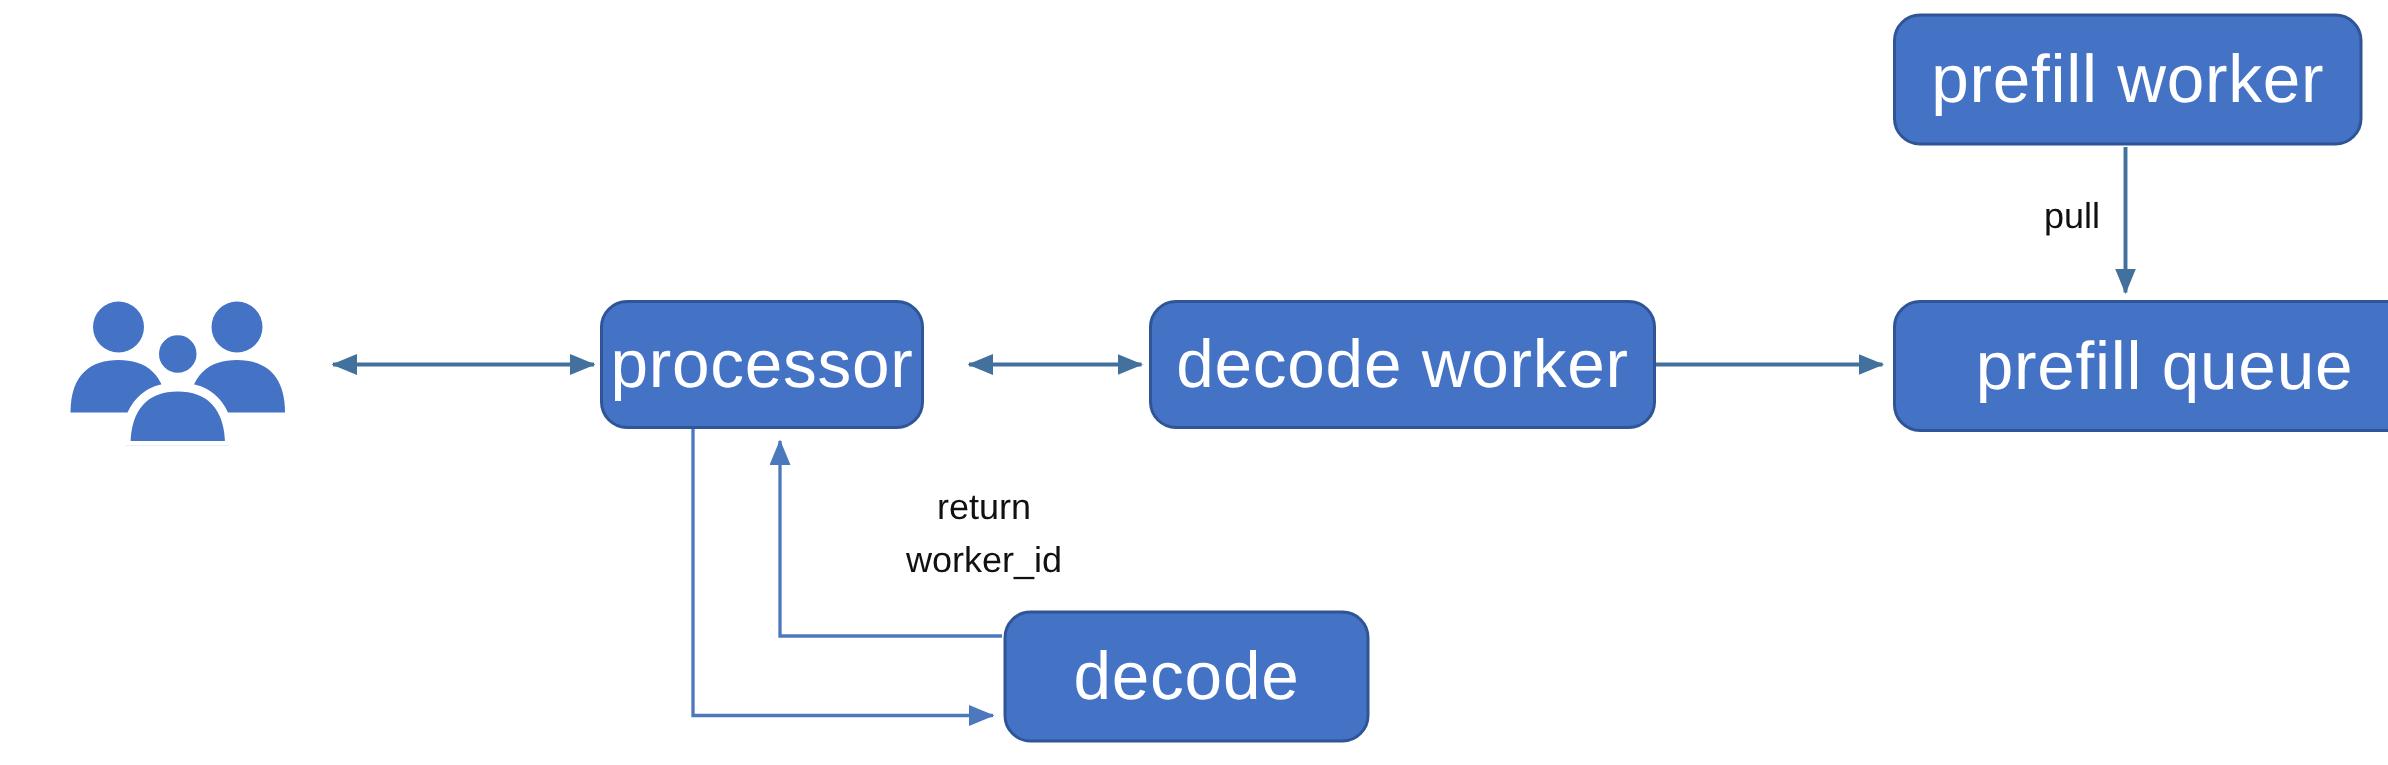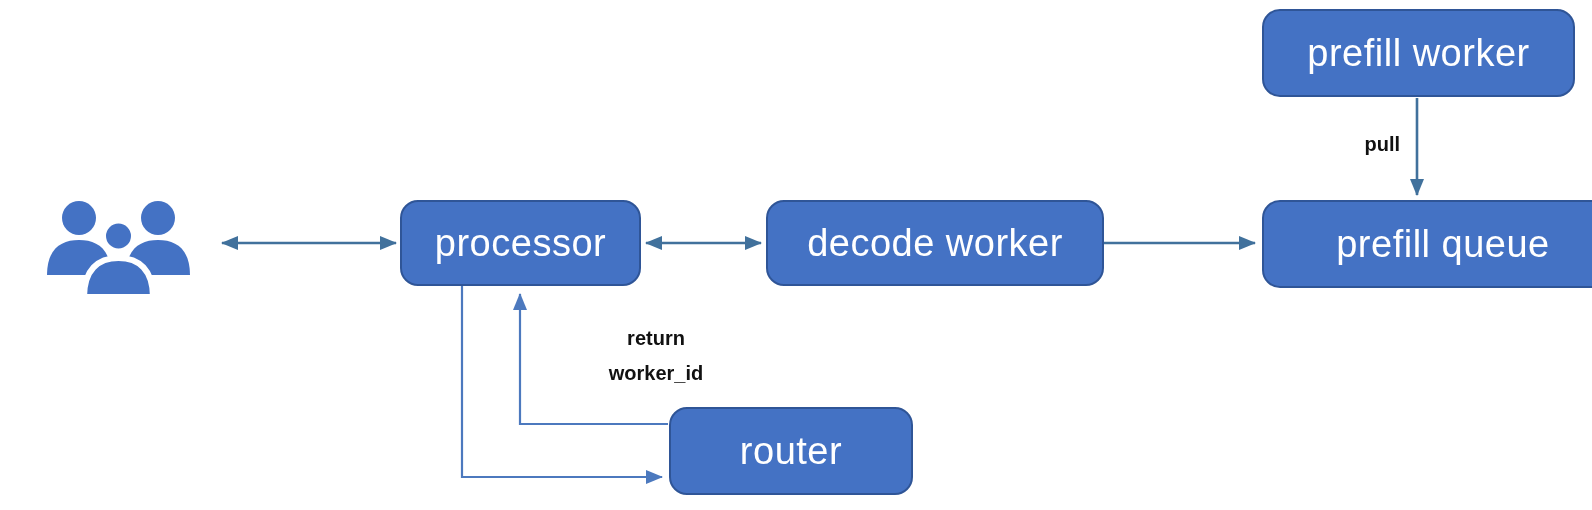--- a/index.html
+++ b/index.html
@@ -33,32 +33,31 @@
   .ah-thin-p { fill: var(--router-connector, #4C79BE); }
   .node {
     position: absolute;
     display: flex;
     align-items: center;
     justify-content: center;
     background: var(--node-fill, #4472C4);
     border: 2.5px solid var(--node-border, #2F5597);
     border-radius: 18px;
     color: var(--node-text, #ffffff);
-    font-size: 38px;
+    font-size: 45px;
     letter-spacing: 0.5px;
     box-sizing: border-box;
     white-space: nowrap;
   }
   .edge-label {
     position: absolute;
     color: var(--label-text, #111111);
-    font-size: 20px;
+    font-size: 24px;
     line-height: 35px;
     white-space: pre-line;
-    font-weight: bold;
   }
   .ta-c { text-align: center; }
   .ta-r { text-align: right; }
   .users-icon-wrap {
     position: absolute;
     left: 42px;
     top: 193px;
     width: 153px;
     height: 104px;
   }
@@ -99,38 +98,38 @@
         <circle cx="116" cy="25" r="17"></circle>
         <path d="M84,82 C84,56 98,47 116,47 C134,47 148,56 148,82 Z"></path>
         <g stroke="#ffffff" stroke-width="6">
           <circle cx="76.5" cy="43" r="15.5"></circle>
           <path d="M42,104 C42,77 56,65 76.5,65 C97,65 111,77 111,104 Z"></path>
         </g>
       </g>
     </svg>
   </div>
 
-  <div class="node" style="left:400px; top:200px; width:241px; height:86px;">
+  <div class="node" style="left:400px; top:200px; width:216px; height:86px;">
     <span>processor</span>
   </div>
 
   <div class="node" style="left:766px; top:200px; width:338px; height:86px;">
     <span>decode worker</span>
   </div>
 
   <div class="node" style="left:1262px; top:200px; width:362px; height:88px;">
     <span>prefill queue</span>
   </div>
 
   <div class="node" style="left:1262px; top:9px; width:313px; height:88px;">
     <span>prefill worker</span>
   </div>
 
   <div class="node" style="left:669px; top:407px; width:244px; height:88px;">
-    <span>router</span>
+    <span>decode</span>
   </div>
 
 
 
   <div class="edge-label ta-r" style="left:1300px; top:127px; width:100px;">pull</div>
 
 
   <div class="edge-label" style="left:546px; top:321px; width:220px;text-align:center;">return
 worker_id</div>
 

